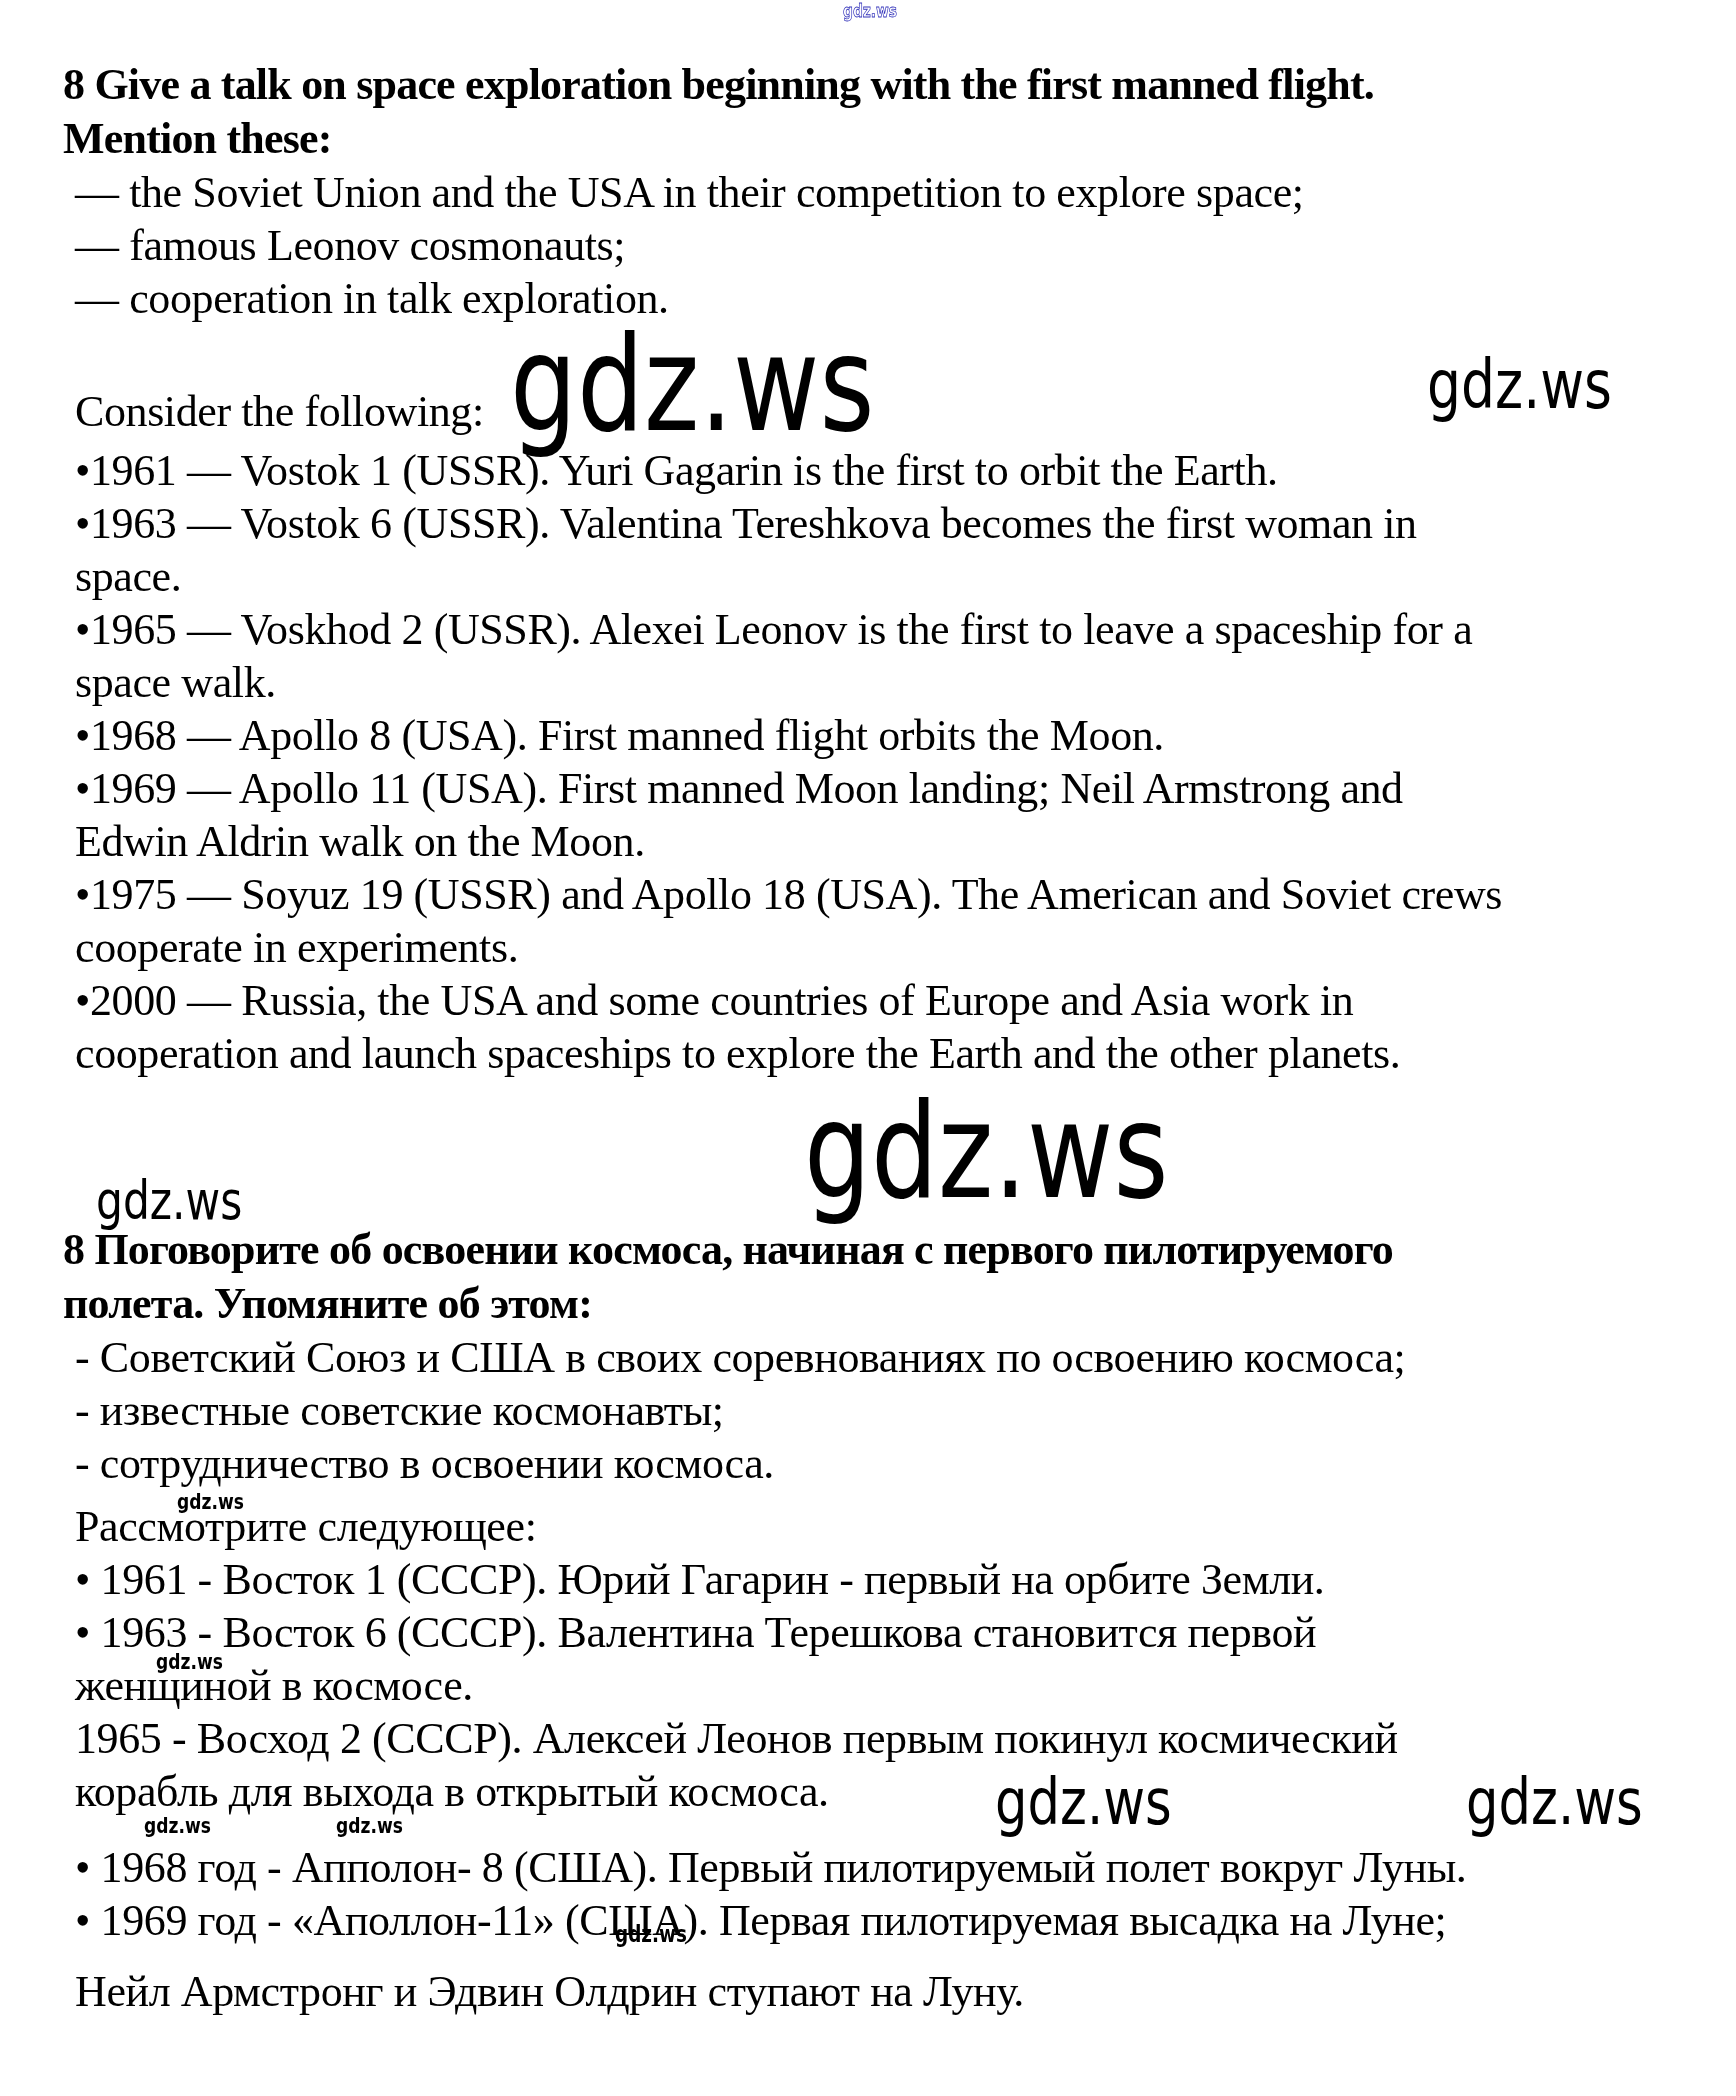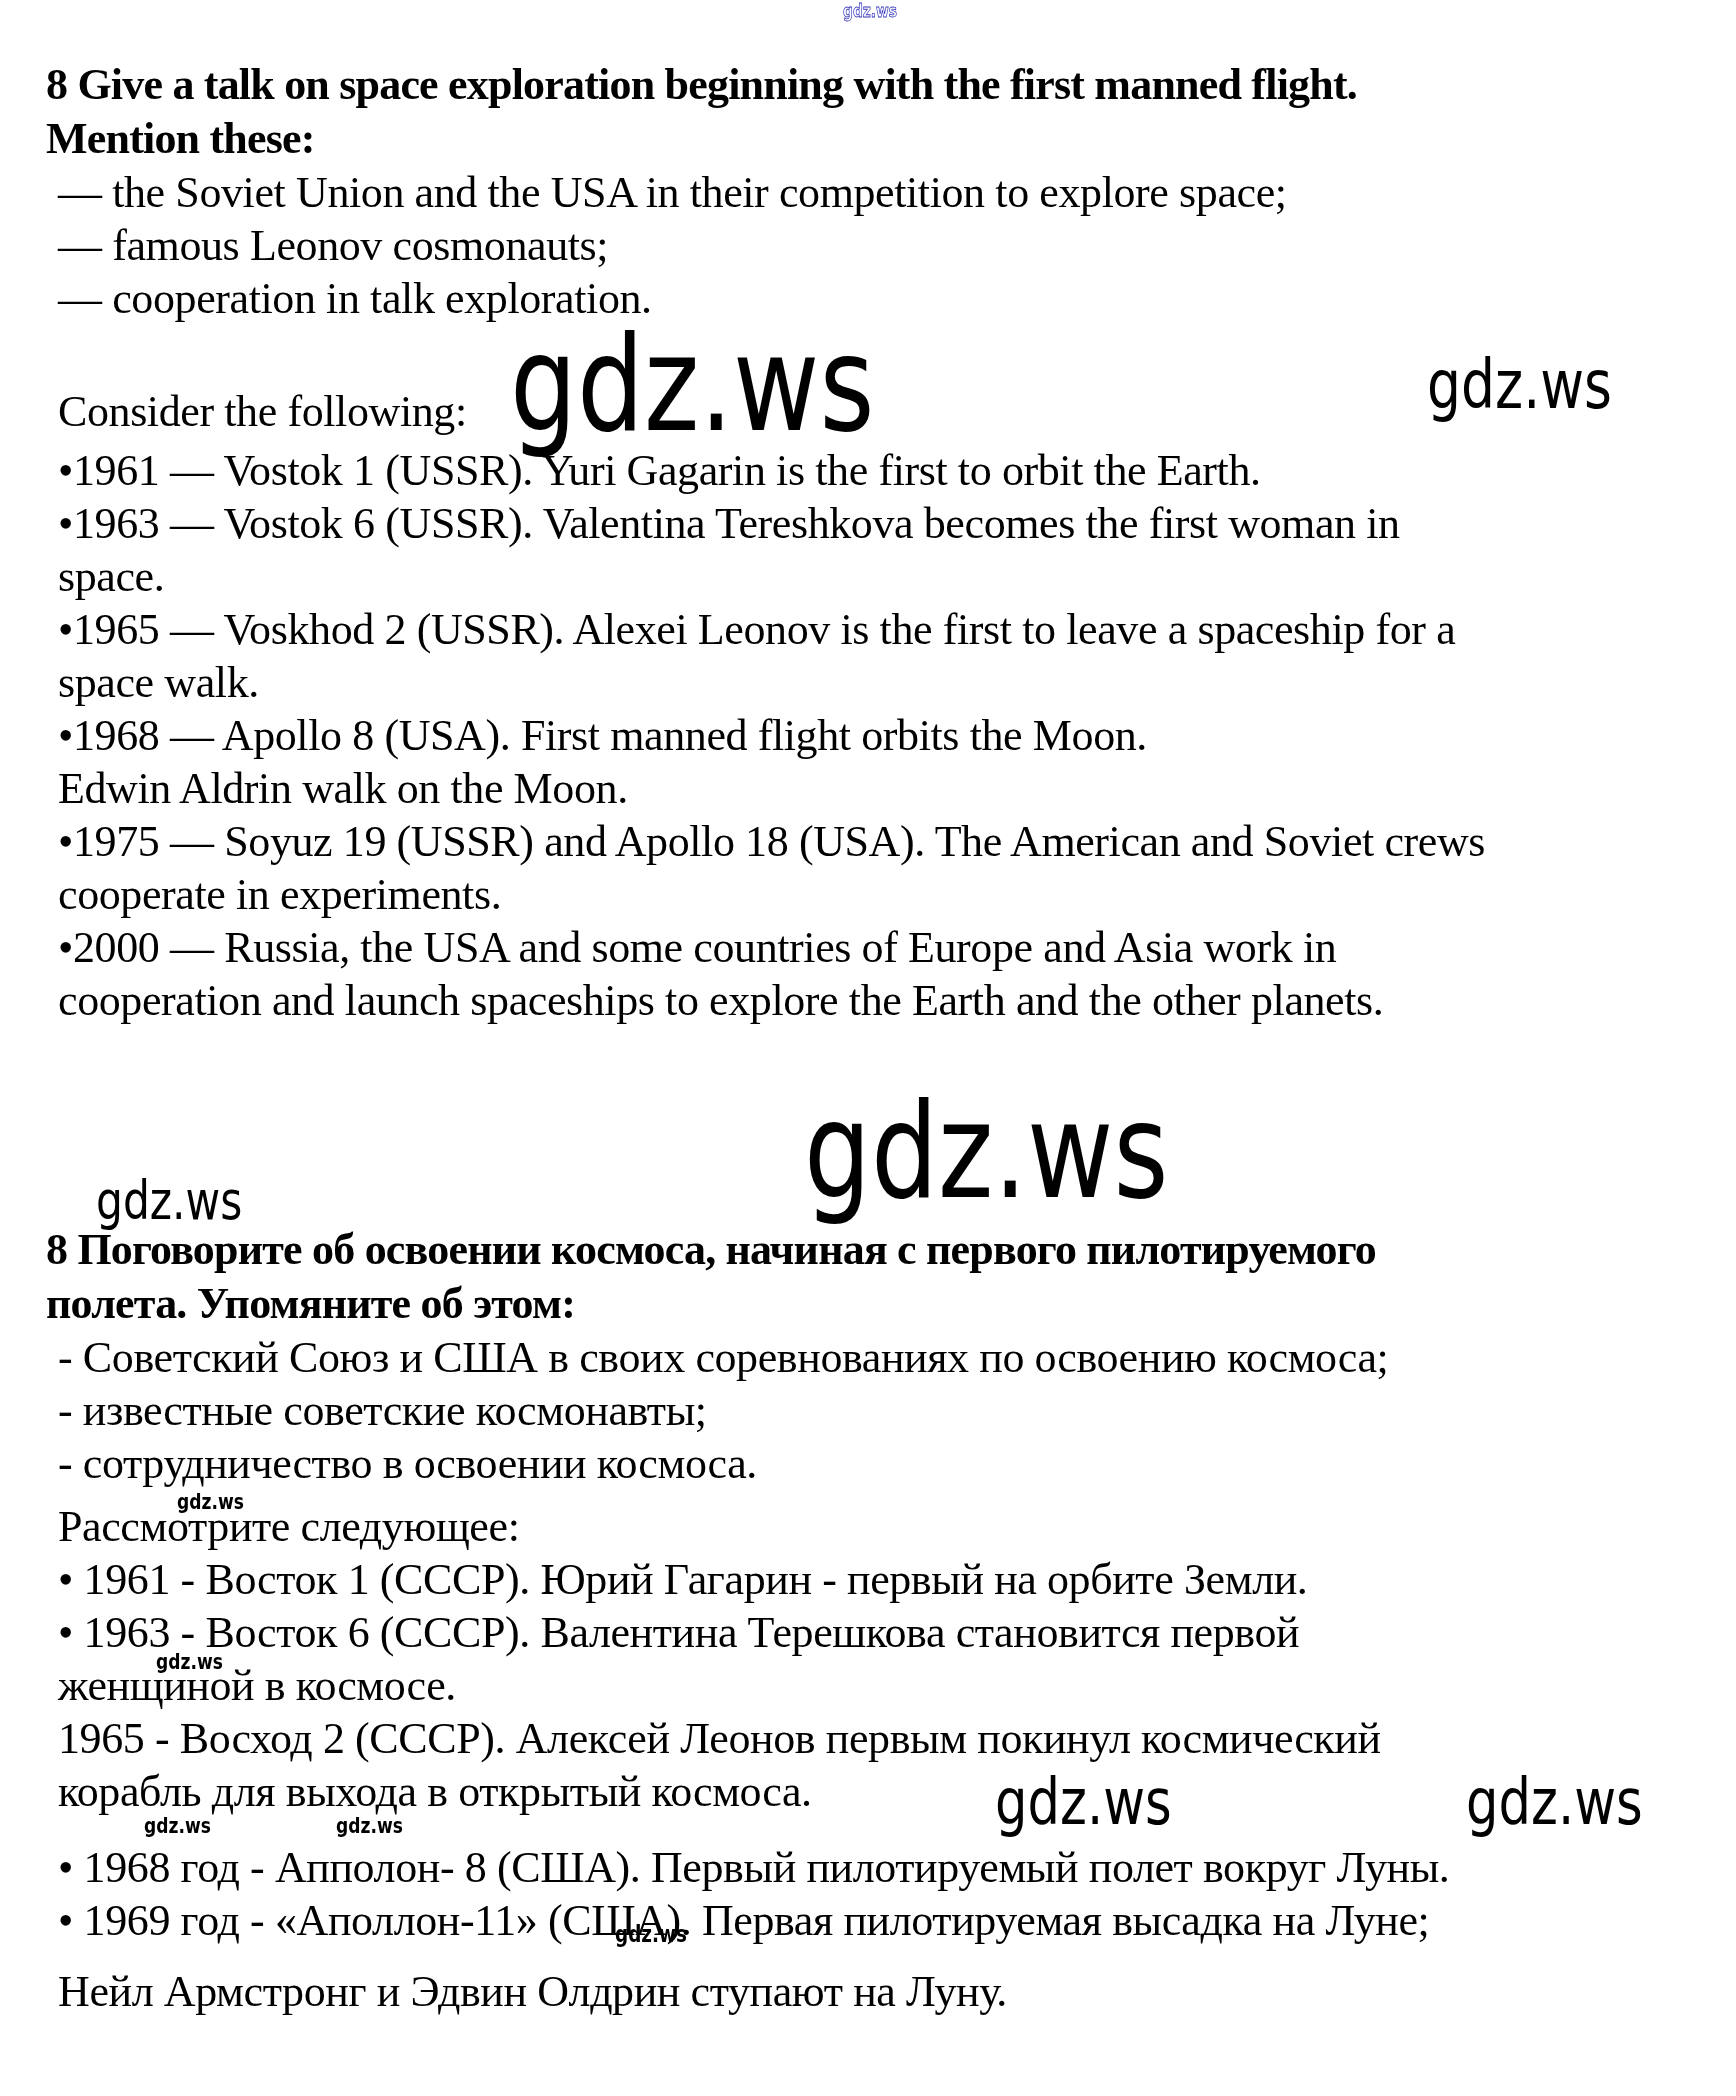--- a/index.html
+++ b/index.html
@@ -3,21 +3,21 @@
 <meta charset="utf-8">
 <style>
   html, body { margin:0; padding:0; background:#ffffff; }
   .page {
     position:relative; width:1736px; height:2096px;
     background:#ffffff; color:#000000;
     font-family:"Liberation Serif", "DejaVu Serif", serif;
     overflow:hidden;
   }
   
-  .tblock { position:absolute; left:46px; }
+  .tblock { position:absolute; left:63px; }
   #en-head-block   { top:58px;  }
   #en-consider     { top:385px; }
   #en-timeline     { top:444px; }
   #ru-block        { top:1223px; }
 
   .h-line {
     font-weight:bold; font-size:44px; line-height:54px;
     letter-spacing:-0.8px; white-space:nowrap;
   }
   .t-line {
@@ -78,20 +78,21 @@
     <div class="t-line">Consider the following:</div>
   </div>
 
   <div class="tblock" id="en-timeline">
     <div class="t-line">•1961 — Vostok 1 (USSR). Yuri Gagarin is the first to orbit the Earth.</div>
     <div class="t-line">•1963 — Vostok 6 (USSR). Valentina Tereshkova becomes the first woman in</div>
     <div class="t-line">space.</div>
     <div class="t-line">•1965 — Voskhod 2 (USSR). Alexei Leonov is the first to leave a spaceship for a</div>
     <div class="t-line">space walk.</div>
     <div class="t-line">•1968 — Apollo 8 (USA). First manned flight orbits the Moon.</div>
+    <div class="t-line">•1969 — Apollo 11 (USA). First manned Moon landing; Neil Armstrong and</div>
     <div class="t-line">Edwin Aldrin walk on the Moon.</div>
     <div class="t-line">•1975 — Soyuz 19 (USSR) and Apollo 18 (USA). The American and Soviet crews</div>
     <div class="t-line">cooperate in experiments.</div>
     <div class="t-line">•2000 — Russia, the USA and some countries of Europe and Asia work in</div>
     <div class="t-line">cooperation and launch spaceships to explore the Earth and the other planets.</div>
   </div>
 
   <div class="tblock" id="ru-block">
     <div class="h-line">8 Поговорите об освоении космоса, начиная с первого пилотируемого</div>
     <div class="h-line">полета. Упомяните об этом:</div>

